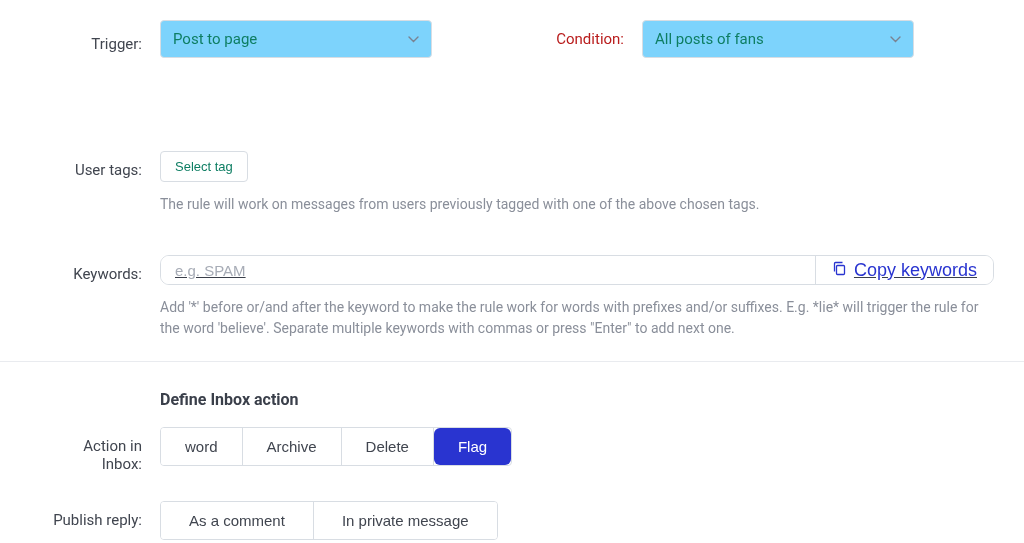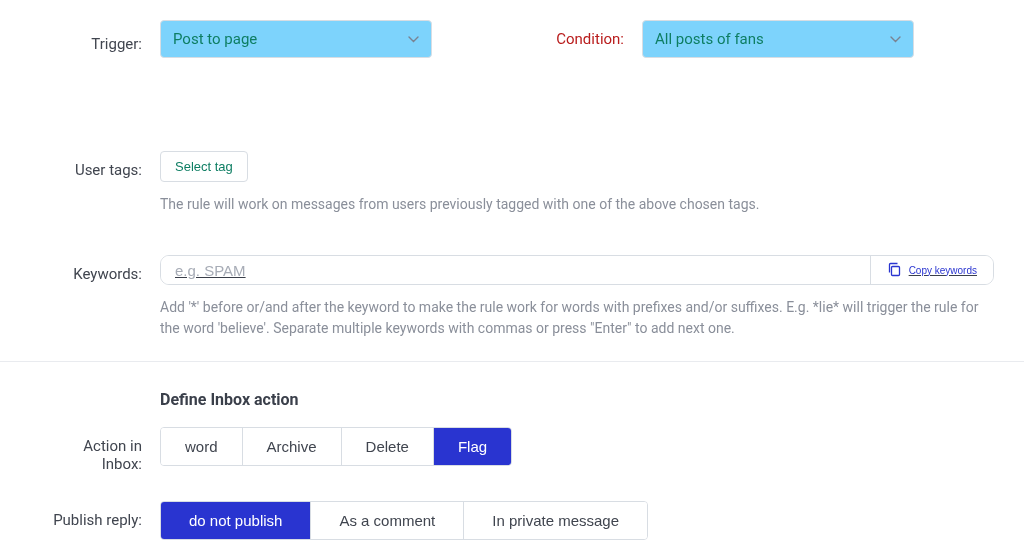--- a/index.html
+++ b/index.html
@@ -104,21 +104,21 @@
     .kw-input::placeholder { color: #a7acb6; }
     .copy-btn {
       border: none;
       border-left: 1px solid #d8dde3;
       background: #fff;
       color: #2934d0;
       padding: 0 16px;
       display: flex;
       align-items: center;
       gap: 8px;
-      font-size: 10px;
+      font-size: 18px;
       cursor: pointer;
     }
     .divider {
       border-top: 1px solid #e9ebef;
       margin: 22px 0 28px 0;
     }
     .section-heading {
       font-size: 16px;
       font-weight: 700;
       color: #3a3f4a;
@@ -136,20 +136,21 @@
       border-right: 1px solid #d8dde3;
       padding: 10px 24px;
       font-size: 15px;
       color: #40454f;
       cursor: pointer;
     }
     .btn-seg:last-child { border-right: none; }
     .btn-seg.active {
       background: #2934d0;
       color: #fff;
+      border-radius: 6px;
     }
     .btn-group.loose .btn-seg {
       padding: 10px 28px;
     }
     .tags-row { margin-bottom: 40px; }
     .keywords-row { margin-bottom: 16px; }
     .action-row { margin-bottom: 28px; }
     .publish-row { margin-bottom: 12px; }
   </style>
 </head>
@@ -222,18 +223,17 @@
       <button class="btn-seg">Delete</button>
       <button class="btn-seg active">Flag</button>
     </div>
   </div>
 </div>
 
 <div class="section row publish-row">
   <div class="row-label">Publish reply:</div>
   <div class="row-body">
     <div class="btn-group loose">
-      <button class="btn-seg active">do not publish</button>
       <button class="btn-seg">As a comment</button>
       <button class="btn-seg">In private message</button>
     </div>
   </div>
 </div>
 
 </body></html>

